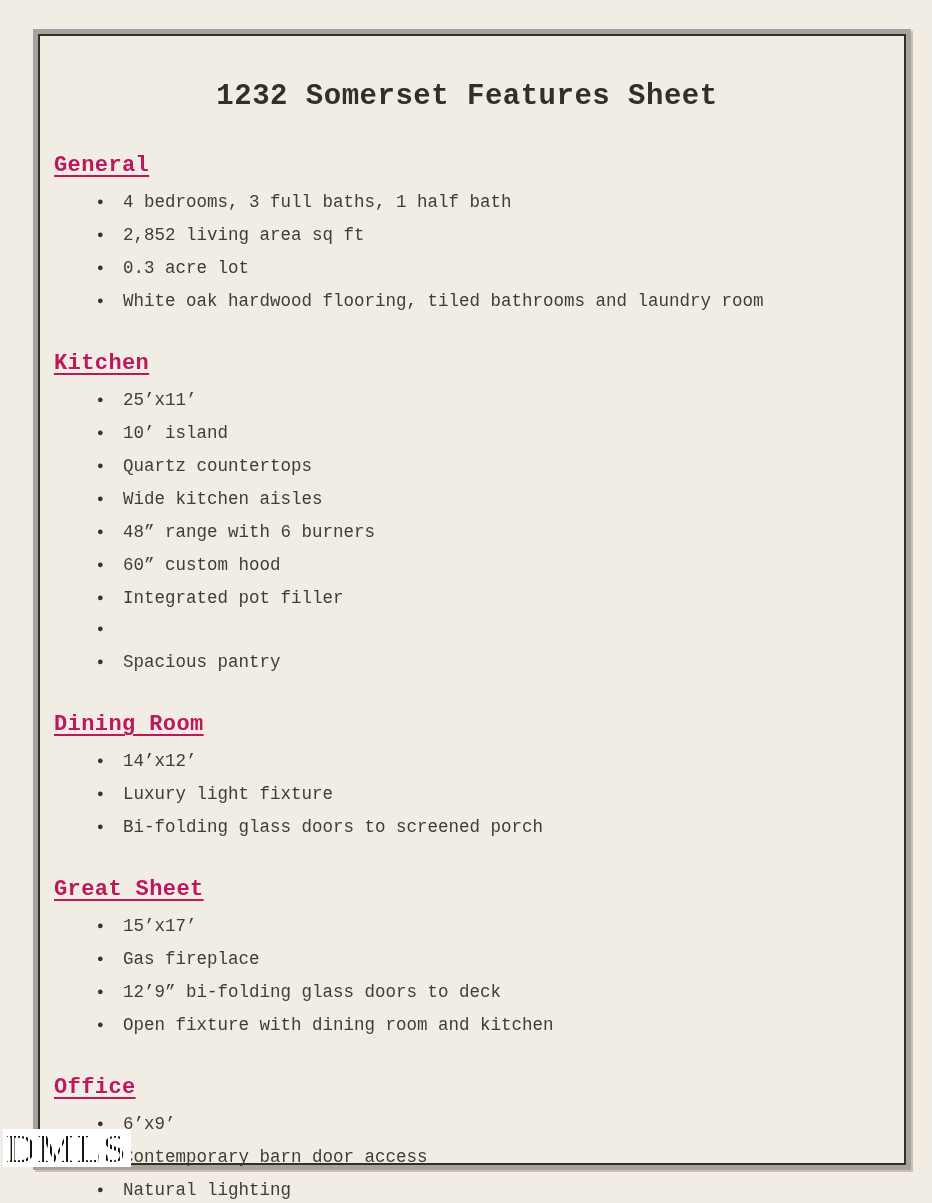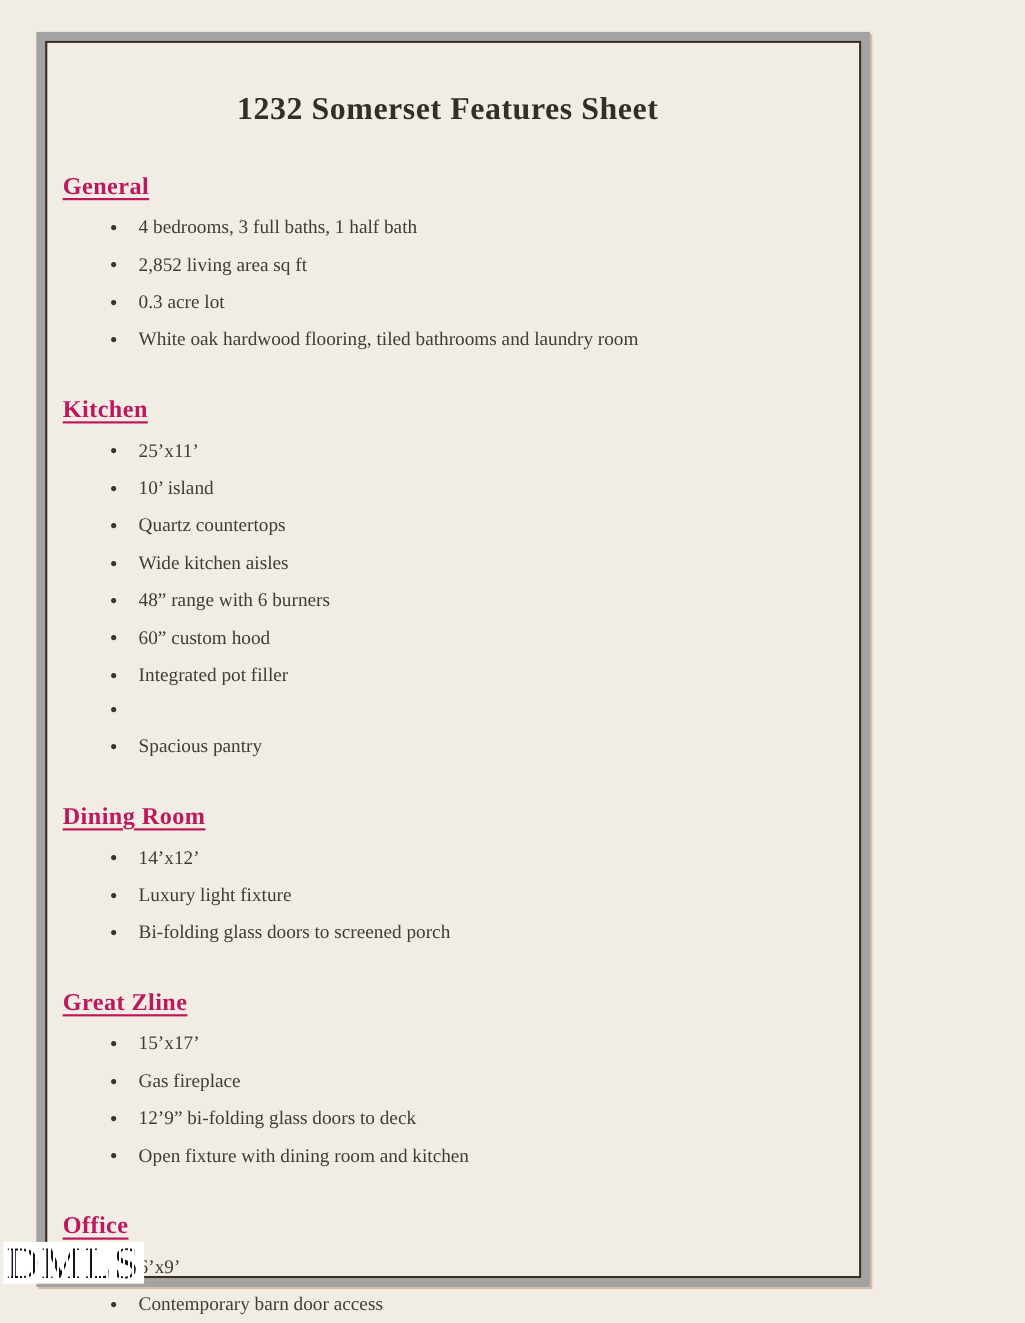--- a/index.html
+++ b/index.html
@@ -11,25 +11,26 @@
     position: relative;
     width: 932px;
     height: 1203px;
     background: #f1ece4;
     overflow: hidden;
   }
   .frame {
     position: absolute;
     left: 33px;
     top: 29px;
-    width: 758px;
+    width: 878px;
     height: 1141px;
     box-sizing: border-box;
-    border: 8px solid #a3a3a3;
+    border: 5px solid #a3a3a3;
     box-shadow: 2px 2px 0 #d3bfa9;
+    font-family: Liberation Mono, monospace;
   }
   .frame-inner {
     width: 100%;
     height: 100%;
     box-sizing: border-box;
     border: 2px solid #382d20;
     background: #f1ece4;
   }
   .content {
     box-sizing: border-box;
@@ -196,21 +197,21 @@
   </li>
 
   <li>
     <span class="bullet">●</span>
     <span class="item-text">Bi-folding glass doors to screened porch</span>
   </li>
 </ul>
   </div>
 
   <div class="section">
-    <h2 class="section-heading">Great Zline</h2>
+    <h2 class="section-heading">Great Sheet</h2>
     <ul class="feature-list">
   <li>
     <span class="bullet">●</span>
     <span class="item-text">15’x17’</span>
   </li>
 
   <li>
     <span class="bullet">●</span>
     <span class="item-text">Gas fireplace</span>
   </li>

